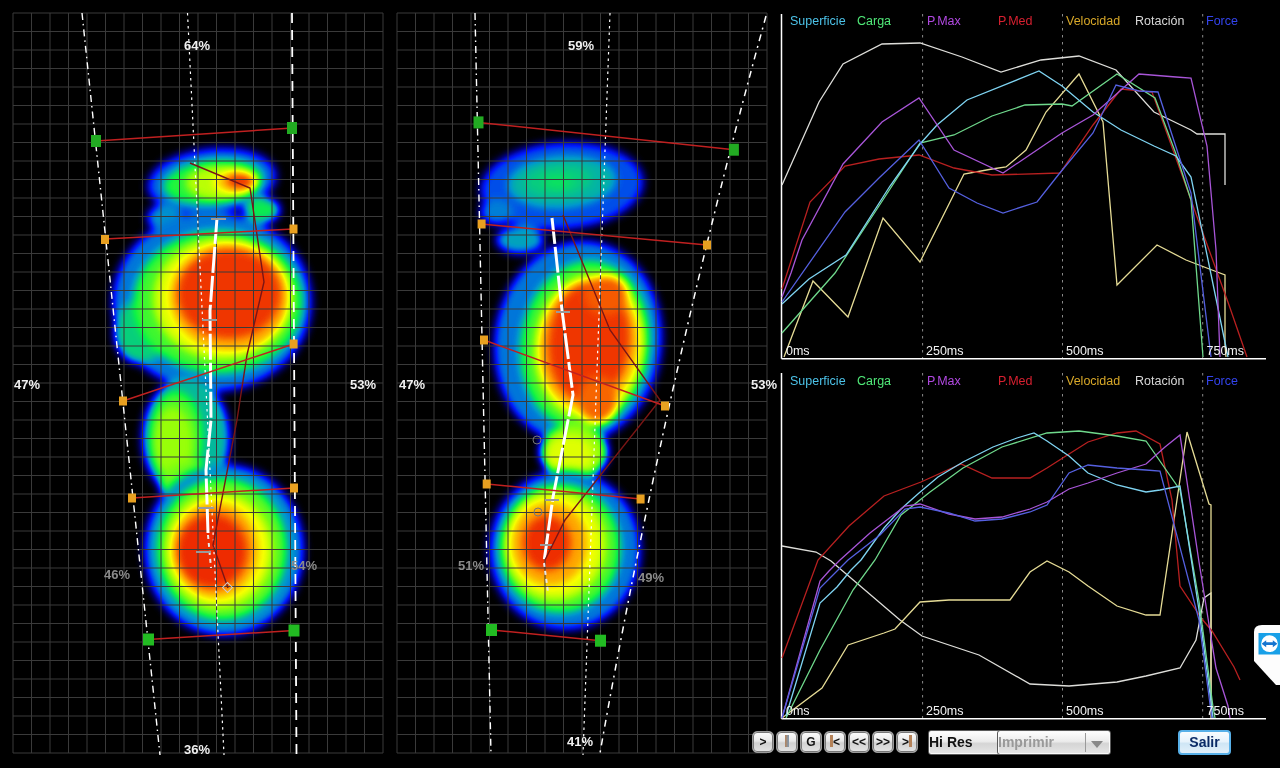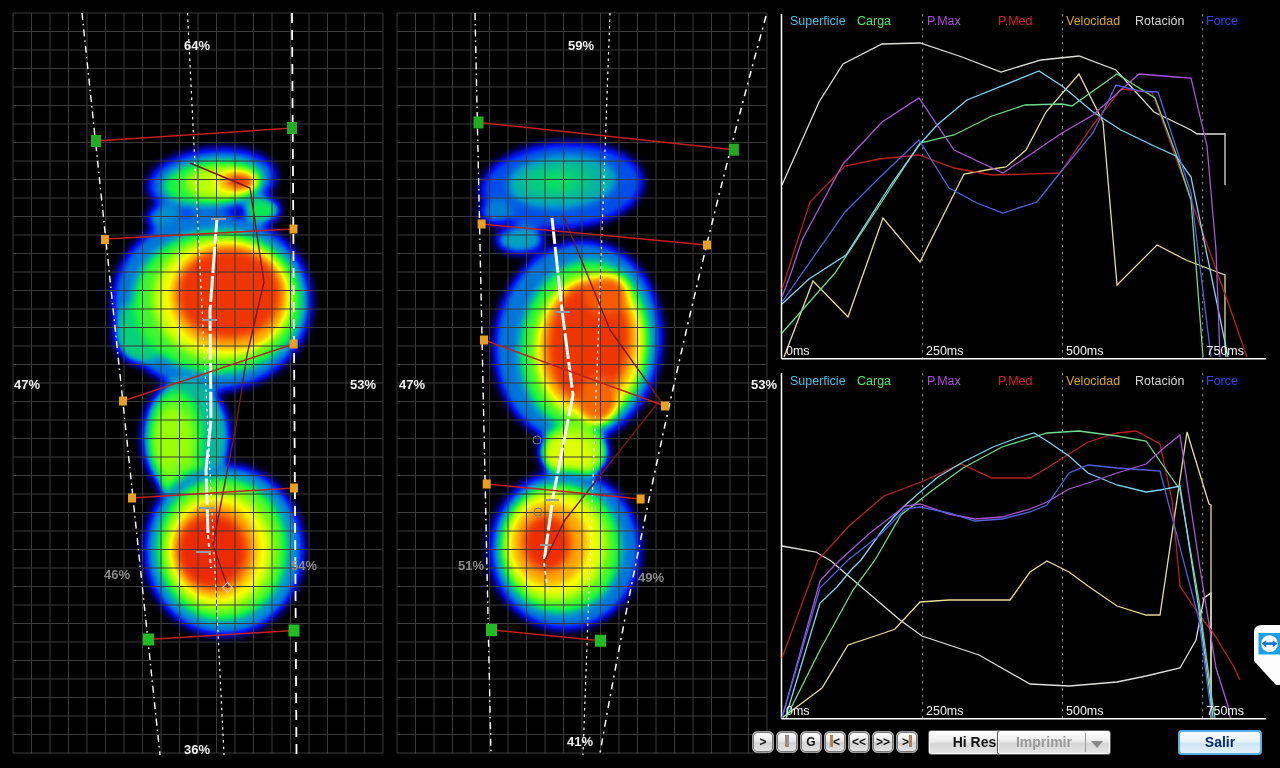--- a/index.html
+++ b/index.html
@@ -8,25 +8,25 @@
   svg{position:absolute;left:0;top:0;}
   .btnrow{position:absolute;top:731px;left:752px;display:flex;gap:2px;}
   .sbtn{width:22px;height:22px;box-sizing:border-box;border:1px solid #9a9a9a;border-radius:5px;outline:1px solid #777;outline-offset:-2px;
     background:linear-gradient(#fdfdfd,#e9e9e9 45%,#d2d2d2 55%,#e4e4e4);
     box-shadow:inset 0 0 0 1px #f5f5f5;
     color:#111;font-size:12px;font-weight:bold;text-align:center;line-height:20px;}
   .bigbtn{position:absolute;top:730px;height:25px;box-sizing:border-box;border:1px solid #5a5a5a;
     border-radius:3px;background:linear-gradient(#ffffff,#ececec 45%,#d5d5d5 55%,#e6e6e6);
     box-shadow:inset 0 0 0 1px #fafafa;
     font-size:14px;font-weight:bold;color:#111;}
-  .bigbtn .lbl{position:absolute;left:0;top:3px;width:82%;text-align:center;}
+  .bigbtn .lbl{position:absolute;left:0;top:3px;width:82%;}
   .bigbtn .sep{position:absolute;right:24px;top:2px;bottom:2px;width:1px;background:#9a9a9a;}
   .bigbtn .arr{position:absolute;right:7px;top:10px;width:0;height:0;
     border-left:6px solid transparent;border-right:6px solid transparent;border-top:7px solid #222;}
-  #salir{position:absolute;top:730px;left:1178px;width:84px;height:25px;box-sizing:border-box;
+  #salir{position:absolute;top:730px;left:1178px;width:53px;height:25px;box-sizing:border-box;
     border:2px solid #58b0e8;border-radius:4px;
     background:linear-gradient(#f8fcff,#e8f3fb 45%,#cfe6f5 55%,#e2f0fa);
     color:#0a2a66;font-size:14px;font-weight:bold;text-align:center;line-height:21px;}
 </style>
 </head>
 <body>
 <div id="stage">
 <svg width="1280" height="768" viewBox="0 0 1280 768">
  <defs>
   <filter id="jet" x="-8%" y="-4%" width="116%" height="108%" color-interpolation-filters="sRGB">

